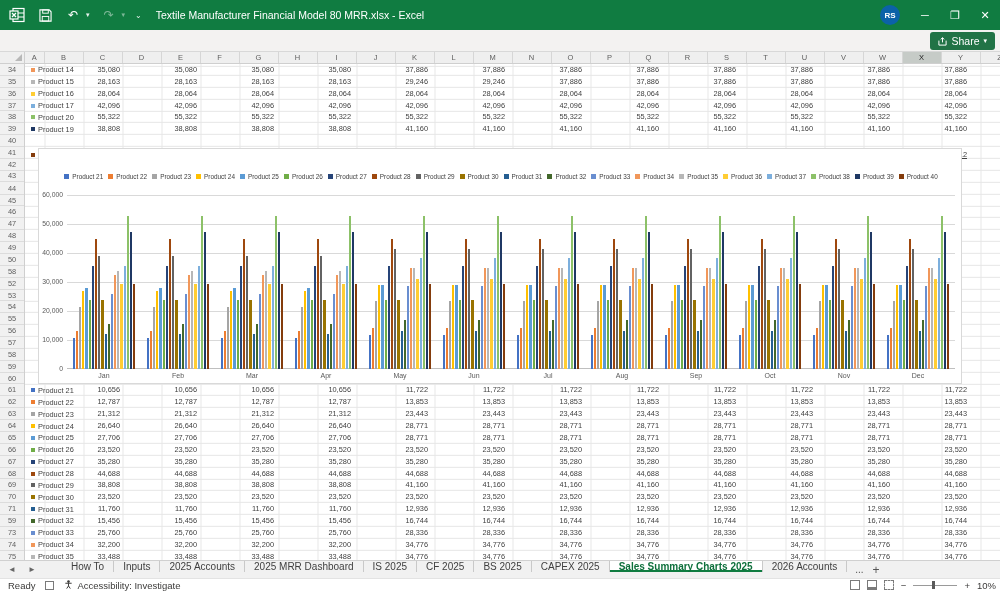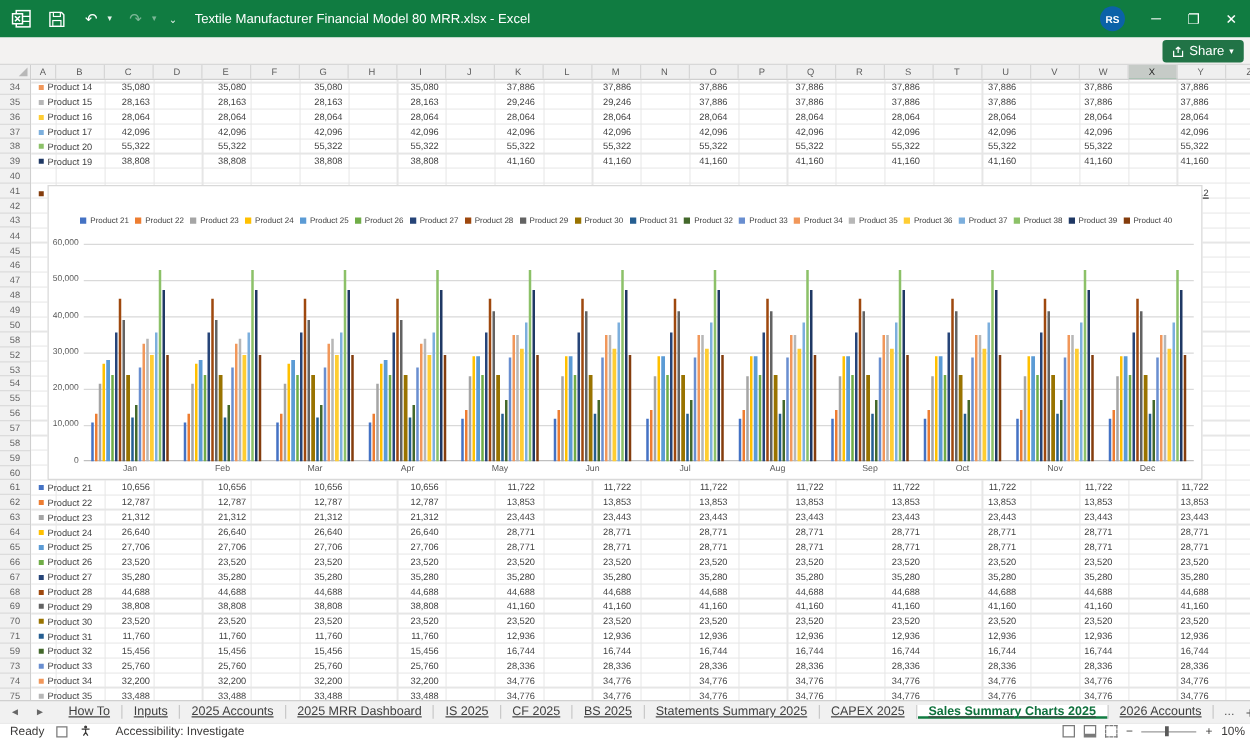--- a/index.html
+++ b/index.html
@@ -980,46 +980,45 @@
           <div class="tval" style="left: 880px;">34,776</div>
         </div>
       </div>
   </div>
 
   <div class="tabbar">
     <div class="tabnav">
       <span>◄</span>
       <span>►</span>
     </div>
-    <div style="display:flex;align-items:center;text-decoration:underline;" id="stabs">
+    <div style="display:flex;align-items:flex-start;" id="stabs">
         <div class="stab">How To</div>
         <div class="stab">Inputs</div>
         <div class="stab">2025 Accounts</div>
         <div class="stab">2025 MRR Dashboard</div>
         <div class="stab">IS 2025</div>
         <div class="stab">CF 2025</div>
         <div class="stab">BS 2025</div>
-        <div class="stab">Statements Summary 2025</div>
         <div class="stab">CAPEX 2025</div>
         <div class="stab active">Sales Summary Charts 2025</div>
         <div class="stab">2026 Accounts</div>
       </div>
     <div class="tabextras">
       <span>...</span>
       <span style="font-size:12px;">+</span>
 
     </div>
 
   </div>
 
   <div class="statusbar">
     <div class="sb-left">
       <span>Ready</span>
       <span style="width:9px;height:9px;border:1px solid #7A7A7A;display:inline-block;"></span>
-      <span style="display:flex;gap:19px;">
+      <span style="display:flex;gap:4px;">
         <span>
           <svg width="9" height="9" viewBox="0 0 10 10">
               <circle cx="5" cy="1.8" r="1.4" fill="#3B3A39"></circle>
               <path d="M1.5 3.6 h7 M5 3.6 v3 M5 6.6 L3 9.5 M5 6.6 L7 9.5" stroke="#3B3A39" stroke-width="1.1" fill="none"></path>
             </svg>
         </span>
         <span>Accessibility: Investigate</span>
       </span>
     </div>
     <div class="sb-right">

